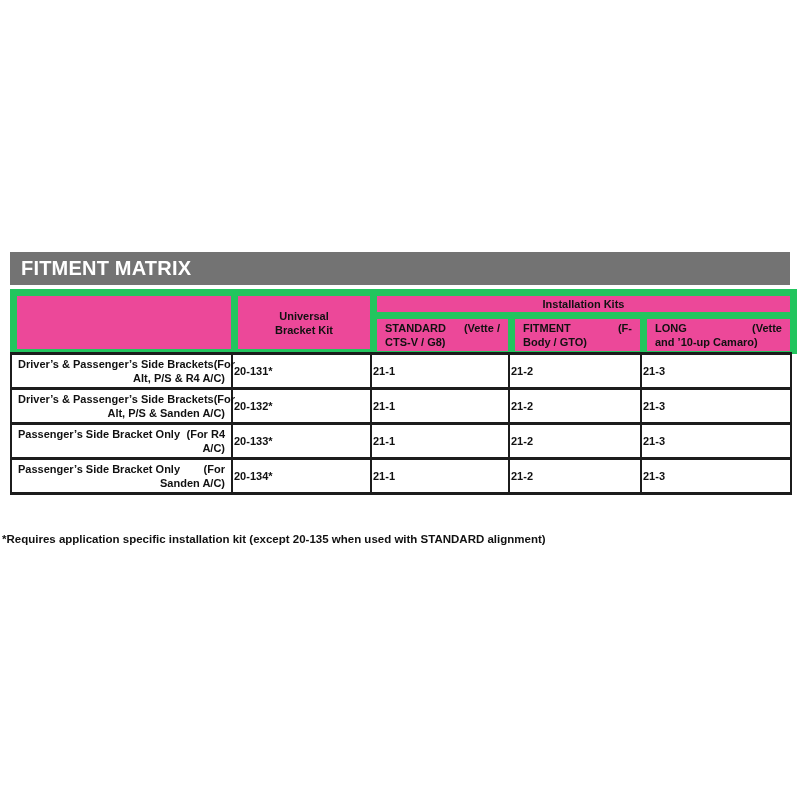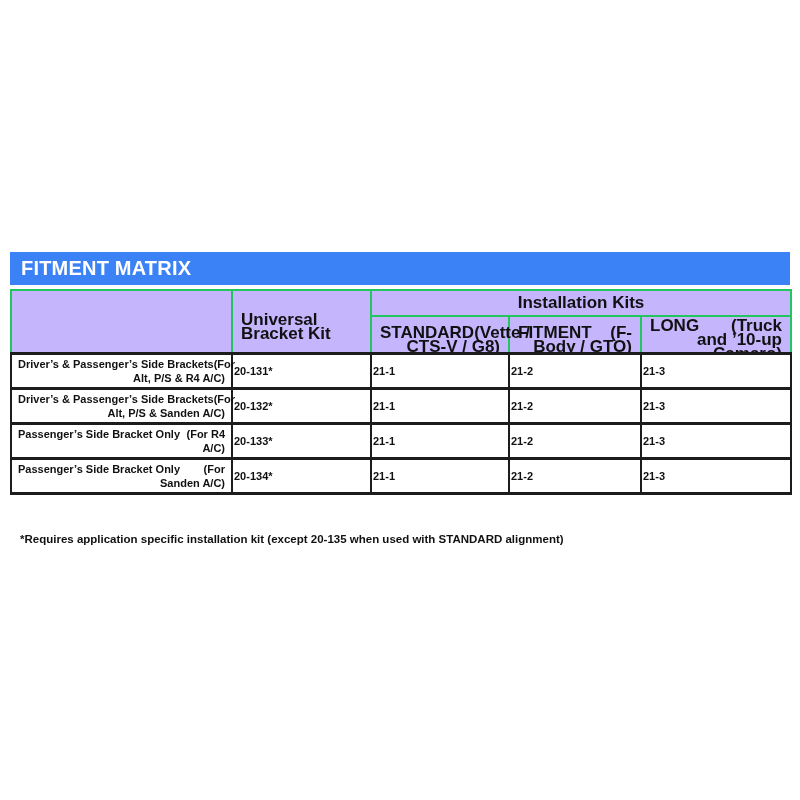--- a/index.html
+++ b/index.html
@@ -13,21 +13,21 @@
     color: #111111;
   }
 
   
   .banner {
     position: absolute;
     left: 10px;
     top: 252px;
     width: 780px;
     height: 33px;
-    background: #3b82f6;
+    background: #737373;
     display: flex;
     align-items: center;
     box-sizing: border-box;
     padding-left: 11px;
   }
   .banner span {
     color: #ffffff;
     font-size: 20px;
     font-weight: 700;
     letter-spacing: 0.2px;
@@ -42,39 +42,39 @@
   col.c5 { width: 150px; }
 
   
   .hdr-table {
     position: absolute;
     left: 10px;
     top: 289px;
     width: 780px;
   }
   .hdr-table td {
-    border: 2px solid #22c55e;
-    background: #c4b5fd;
-    font-size: 17px;
+    border: 7px solid #22c55e;
+    background: #ec4899;
+    font-size: 11px;
     font-weight: 700;
     vertical-align: middle;
     box-sizing: border-box;
     padding: 2px 8px;
   }
   .hdr-table tr.group-row td { height: 17px; }
   .hdr-table tr.kit-row td { height: 37px; border-bottom-width: 3px; }
   .hdr-table td.group { text-align: center; }
-  .hdr-table td.uni { line-height: 14px; }
+  .hdr-table td.uni { text-align: center; line-height: 14px; }
   .kit-cell .l1 {
     display: flex;
     justify-content: space-between;
     line-height: 14px;
     white-space: nowrap;
   }
-  .kit-cell .l2 { text-align: right; line-height: 14px; }
+  .kit-cell .l2 { text-align: left; line-height: 14px; }
 
   
   .body-table {
     position: absolute;
     left: 10px;
     top: 352px;
     width: 780px;
   }
   .body-table td {
     border: 2px solid #1c1c1c;
@@ -93,21 +93,21 @@
     justify-content: space-between;
     line-height: 14px;
     white-space: nowrap;
   }
   .body-table td.lbl .l2 { line-height: 14px; text-align: right; }
   .body-table td.num { text-align: left; }
 
   
   .footnote {
     position: absolute;
-    left: 20px;
+    left: 2px;
     top: 533px;
     margin: 0;
     font-size: 11.5px;
     font-weight: 700;
     color: #111111;
   }
 </style>
 </head>
 <body>
 
@@ -145,21 +145,21 @@
         <td class="kit-cell">
           <div class="l1">
             <span>FITMENT</span>
             <span>(F-</span>
           </div>
           <div class="l2">Body / GTO)</div>
         </td>
         <td class="kit-cell">
           <div class="l1">
             <span>LONG</span>
-            <span>(Truck</span>
+            <span>(Vette</span>
           </div>
           <div class="l2">and ’10-up Camaro)</div>
         </td>
       </tr>
     </tbody>
   </table>
 
   <table class="body-table">
     <colgroup>
         <col class="c1">

